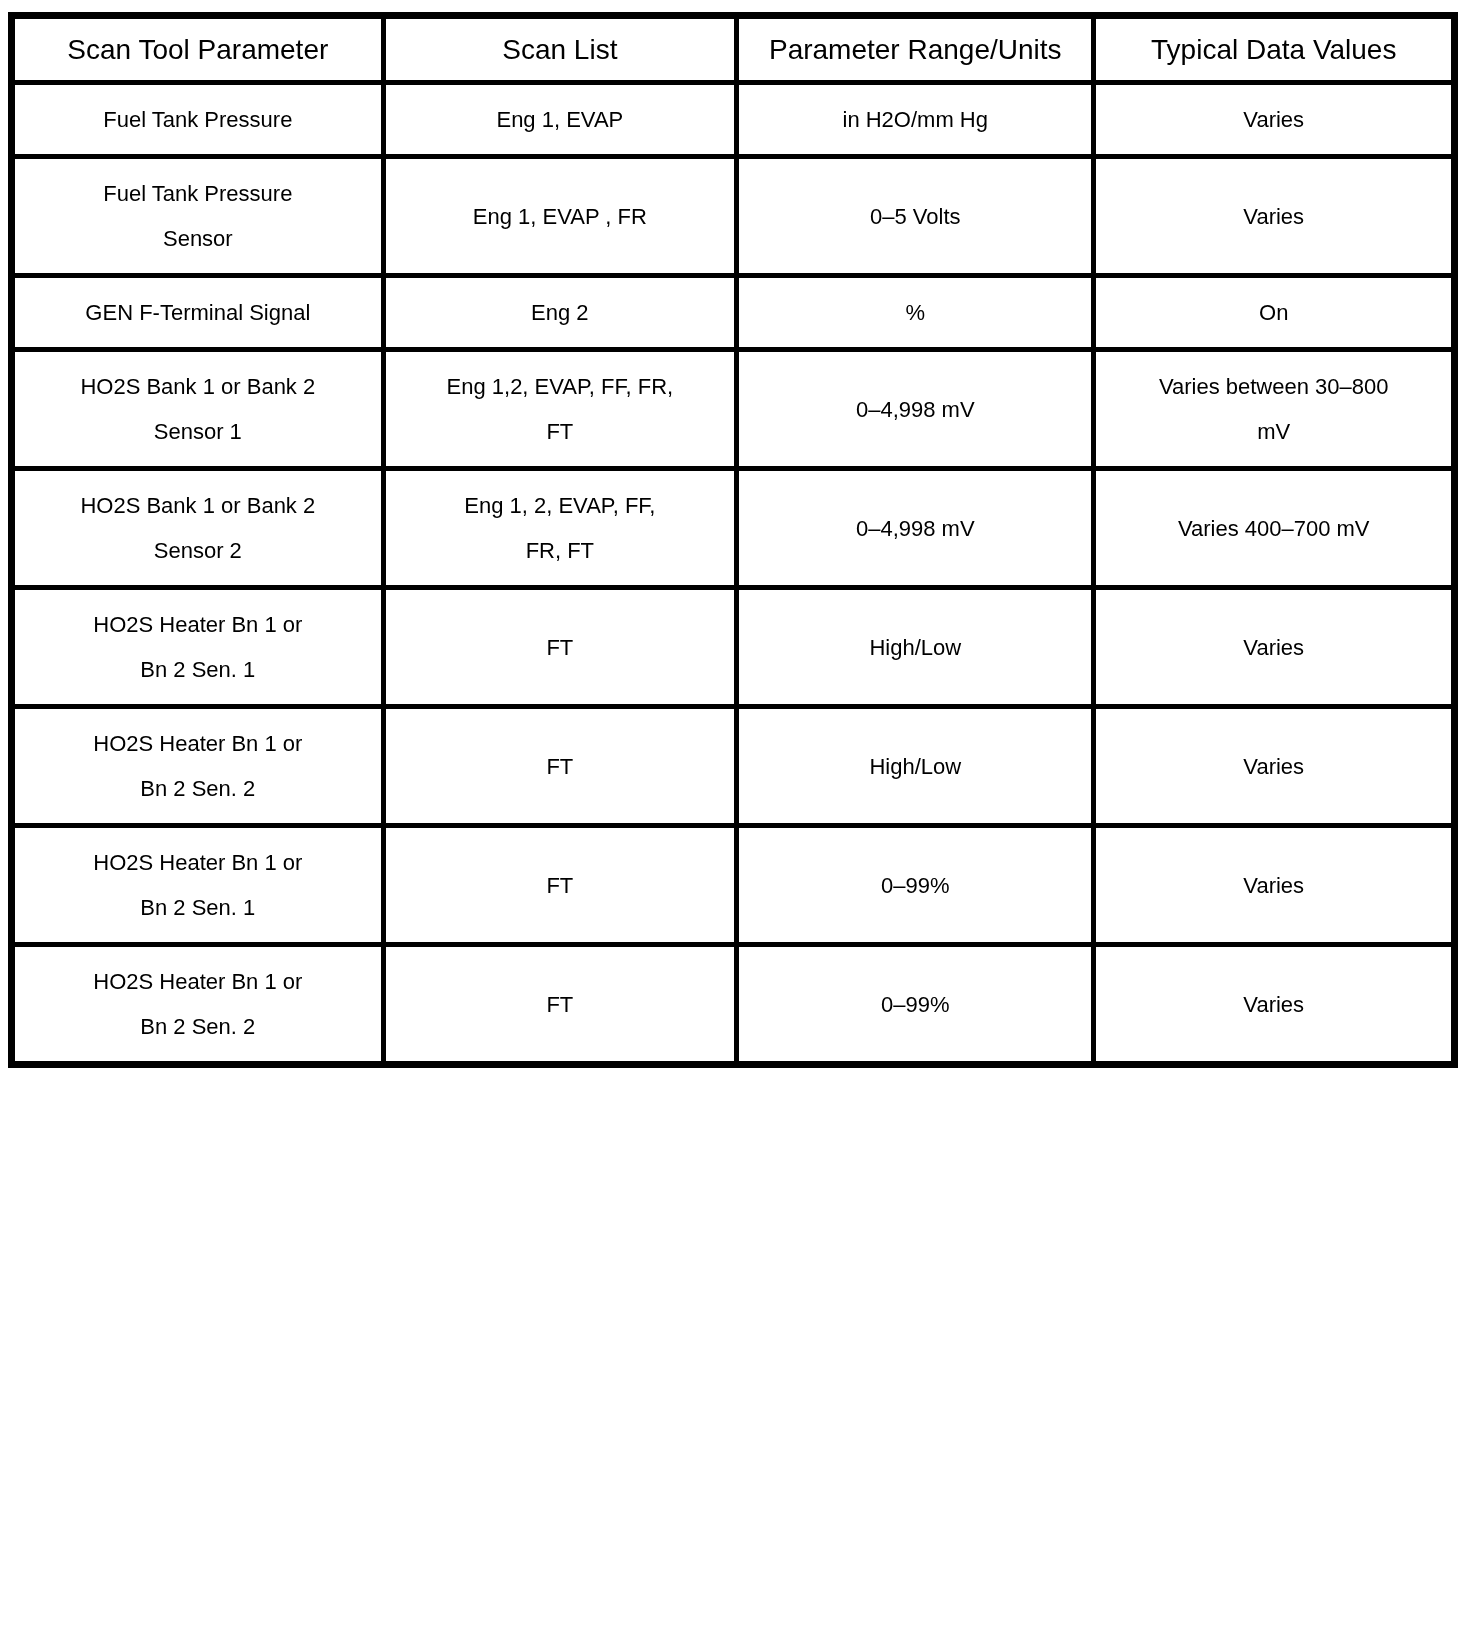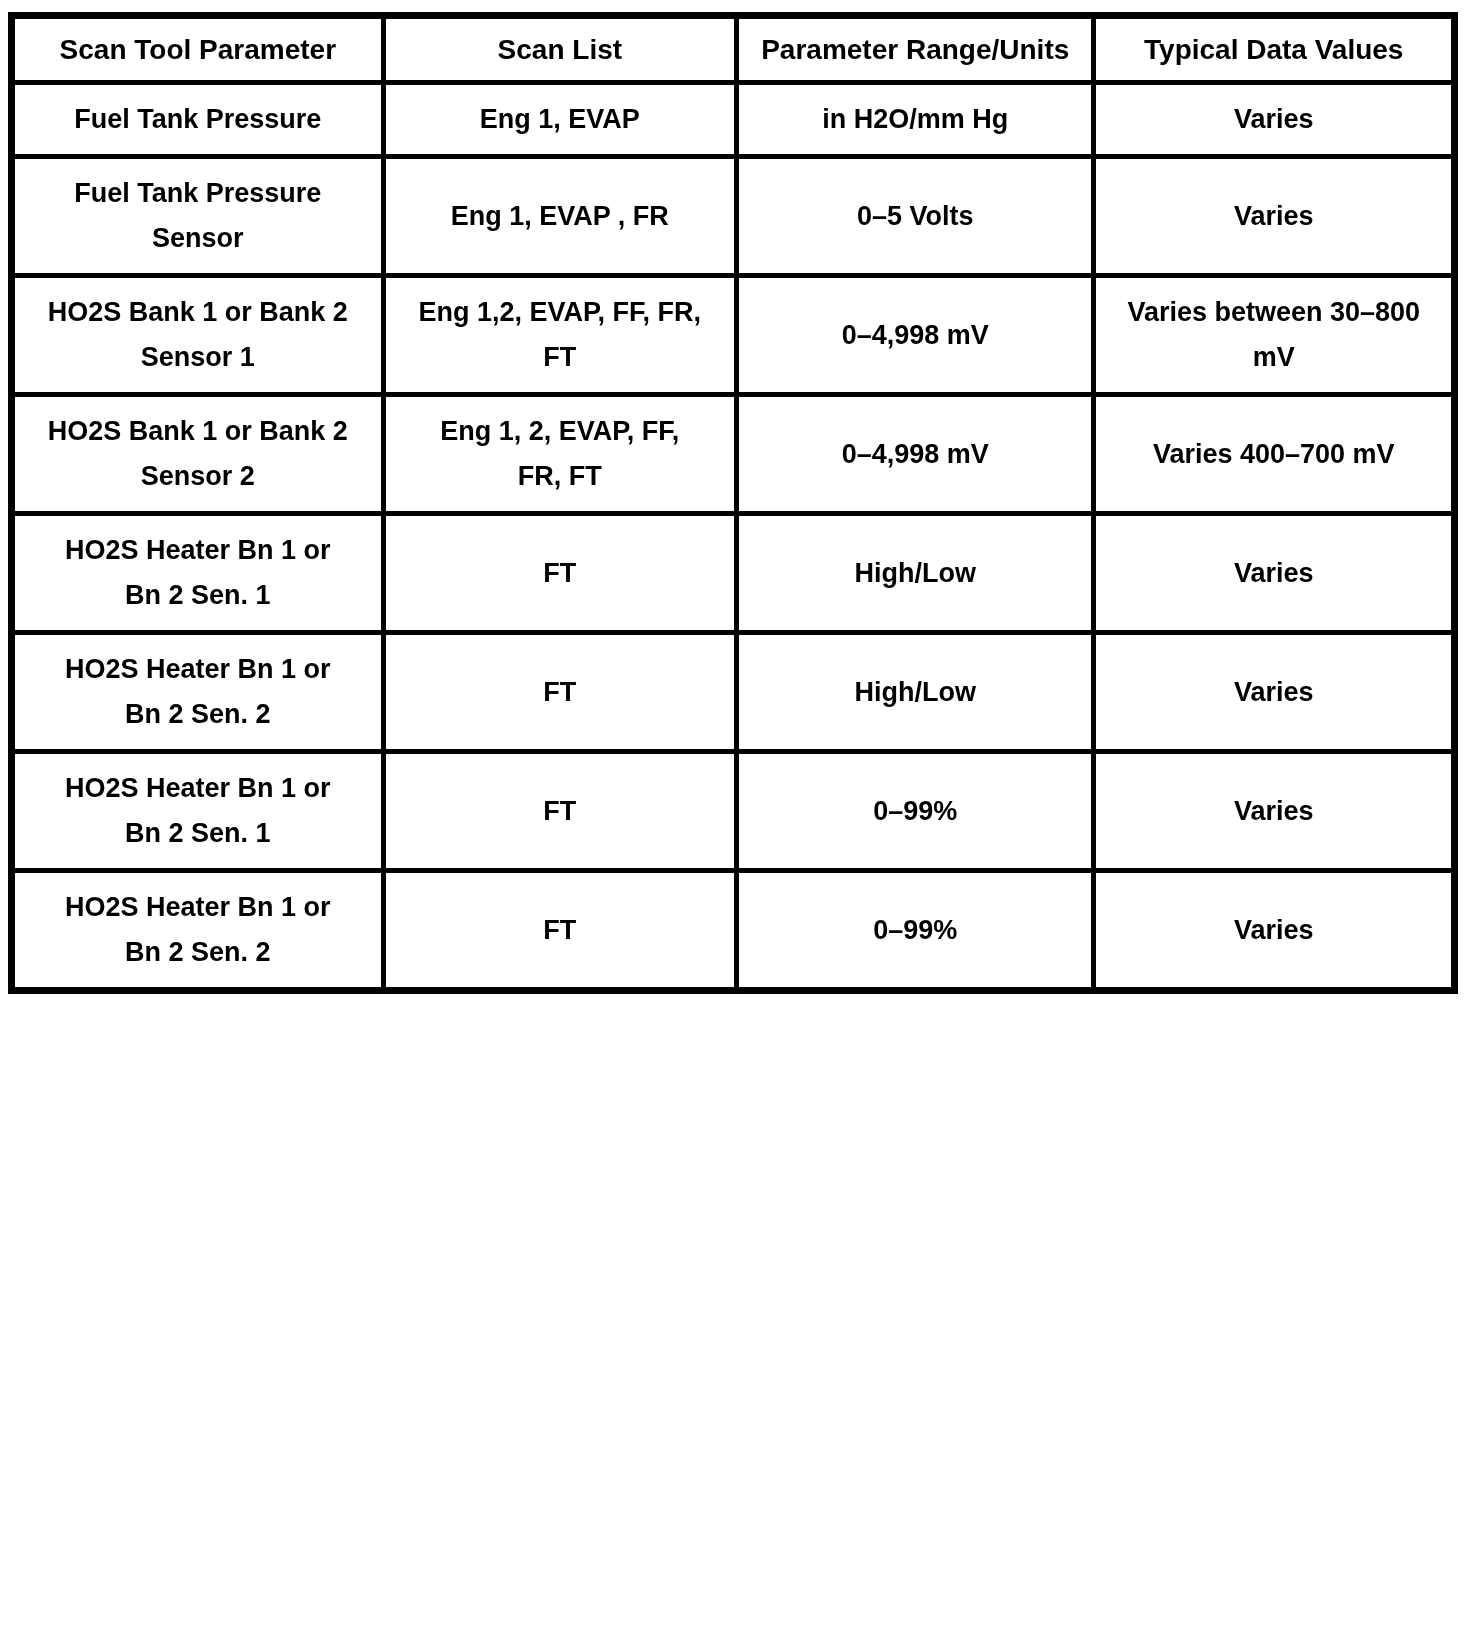--- a/index.html
+++ b/index.html
@@ -27,27 +27,27 @@
   table.scan-table th,
   table.scan-table td {
     border: 5px solid #000000;
     text-align: center;
     vertical-align: middle;
     white-space: pre-line;
     overflow: hidden;
   }
   table.scan-table th {
     font-size: 28px;
-    font-weight: bold;
+    font-weight: normal;
     line-height: 45px;
     padding: 8px 4px;
   }
   table.scan-table td {
-    font-size: 27px;
-    font-weight: bold;
+    font-size: 22px;
+    font-weight: normal;
     line-height: 45px;
     padding: 12px 4px;
   }
 </style>
 </head>
 <body>
 
 <div class="page">
   <table class="scan-table">
     <colgroup>
@@ -70,20 +70,26 @@
         <td>Eng 1, EVAP</td>
         <td>in H2O/mm Hg</td>
         <td>Varies</td>
       </tr>
       <tr>
         <td>Fuel Tank Pressure
 Sensor</td>
         <td>Eng 1, EVAP , FR</td>
         <td>0–5 Volts</td>
         <td>Varies</td>
+      </tr>
+      <tr>
+        <td>GEN F-Terminal Signal</td>
+        <td>Eng 2</td>
+        <td>%</td>
+        <td>On</td>
       </tr>
       <tr>
         <td>HO2S Bank 1 or Bank 2
 Sensor 1</td>
         <td>Eng 1,2, EVAP, FF, FR,
 FT</td>
         <td>0–4,998 mV</td>
         <td>Varies between 30–800
 mV</td>
       </tr>

